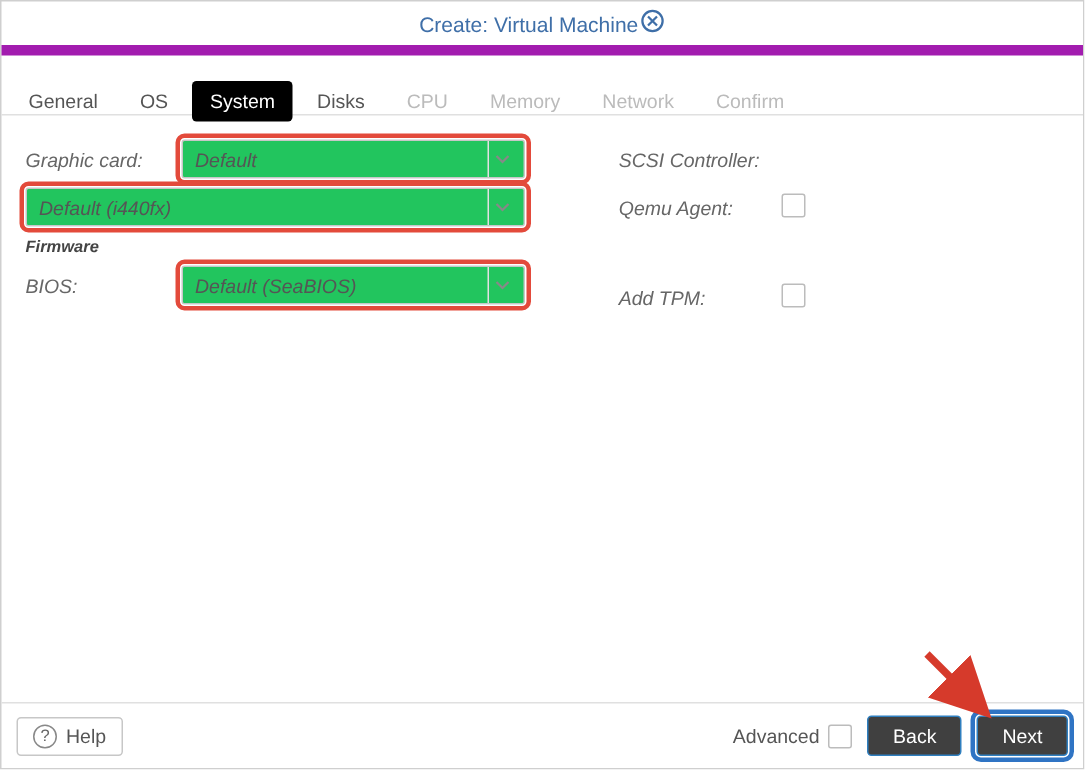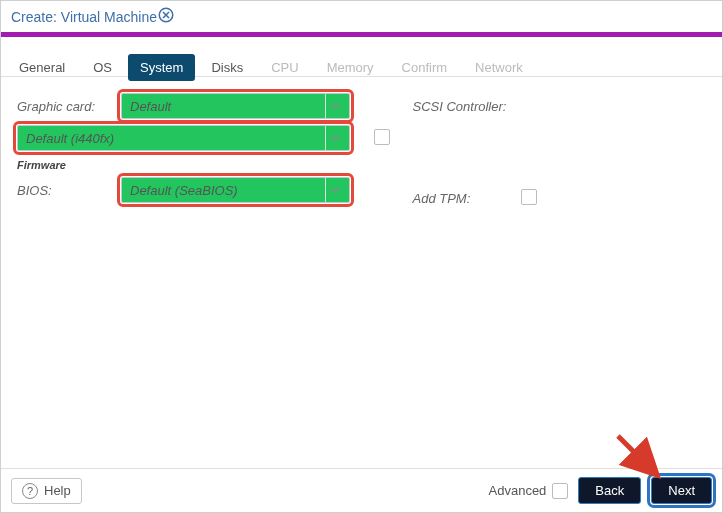--- a/index.html
+++ b/index.html
@@ -2,32 +2,32 @@
 <html><head>
 <meta charset="utf-8">
 <style>
   * { box-sizing: border-box; margin: 0; padding: 0; font-family: -apple-system, "Helvetica Neue", Arial, sans-serif; }
   body { background: #fff; font-size: 13px; color: #555; }
   .window {
     width: 723px; height: 513px; border: 1px solid #cfcfcf; position: relative;
     background: #fff; display: flex; flex-direction: column;
   }
   .titlebar {
-    height: 36px; border-bottom: 5px solid #a21caf; display: flex; align-items: center;
-    padding: 0 10px; font-size: 14px; color: #3f6fa8; justify-content: flex-start;
+    height: 36px; border-bottom: 7px solid #a21caf; display: flex; align-items: center;
+    padding: 0 10px; font-size: 14px; color: #3f6fa8; justify-content: center;
   }
   .close-icon svg { width: 18px; height: 18px; }
   .tabbar {
     height: 40px; display: flex; align-items: center; padding: 0 6px; gap: 4px;
     border-bottom: 1px solid #e0e0e0;
   }
   .tab {
     padding: 6px 12px; font-size: 13px; color: #555; border-radius: 3px; cursor: pointer; margin-top: 21px;
   }
-  .tab.active { background: #0c4a6e; color: #fff; }
+  .tab.active { background: #000000; color: #fff; }
   .tab.disabled { color: #bbb; cursor: default; }
   .content {
     flex: 1; padding: 14px 16px 10px 16px; position: relative; font-style: italic;
   }
   .columns { display: flex; gap: 24px; }
   .col { flex: 1; }
   .row { display: flex; align-items: center; height: 30px; margin-bottom: 2px; }
   .row .label { width: 104px; color: #666; font-size: 13px; }
   .row .field { flex: 1; }
   .section-head { font-size: 11px; color: #444; font-weight: 600; margin: 6px 0 4px 0; }
@@ -58,21 +58,21 @@
     cursor: pointer;
   }
   .help-btn .qmark {
     width: 16px; height: 16px; border: 1px solid #888; border-radius: 50%;
     display: flex; align-items: center; justify-content: center; font-size: 11px; color: #666;
   }
   .footer-right { display: flex; gap: 10px; }
   .adv { display: flex; align-items: center; gap: 6px; color: #555; font-size: 13px; }
   .btn {
     padding: 5px 16px; border-radius: 3px; font-size: 13px; cursor: pointer;
-    background: #0f172a; color: #fff; border: 1px solid #2f7fbf;
+    background: #404040; color: #fff; border: 1px solid #2f7fbf;
   }
   .arrow-annot {
     position: absolute; right: 52px; bottom: 24px; pointer-events: none;
   }
   .scsi-label { width: 108px !important; margin-left: 39px; }
 </style>
 </head>
 <body>
 
 <div class="window">
@@ -87,22 +87,22 @@
     </span>
   </div>
 
   <div class="tabbar">
     <div class="tab">General</div>
     <div class="tab">OS</div>
     <div class="tab active">System</div>
     <div class="tab">Disks</div>
     <div class="tab disabled">CPU</div>
     <div class="tab disabled">Memory</div>
+    <div class="tab disabled">Network</div>
     <div class="tab disabled">Confirm</div>
-    <div class="tab disabled">Network</div>
   </div>
 
   <div class="content">
     <div class="columns">
       <div class="col">
 
         <div class="row">
           <div class="label">Graphic card:</div>
           <div class="field">
             <div class="combo hl-red">
@@ -147,20 +147,21 @@
 
       </div>
 
       <div class="col">
 
         <div class="row">
           <div class="label scsi-label">SCSI Controller:</div>
         </div>
 
         <div class="row">
+          <div class="label scsi-label">Qemu Agent:</div>
           <div class="field">
             <span class="checkbox"></span>
           </div>
         </div>
 
         <div class="row" style="height:26px;"></div>
 
         <div class="row">
           <div class="label scsi-label">Add TPM:</div>
           <div class="field">

